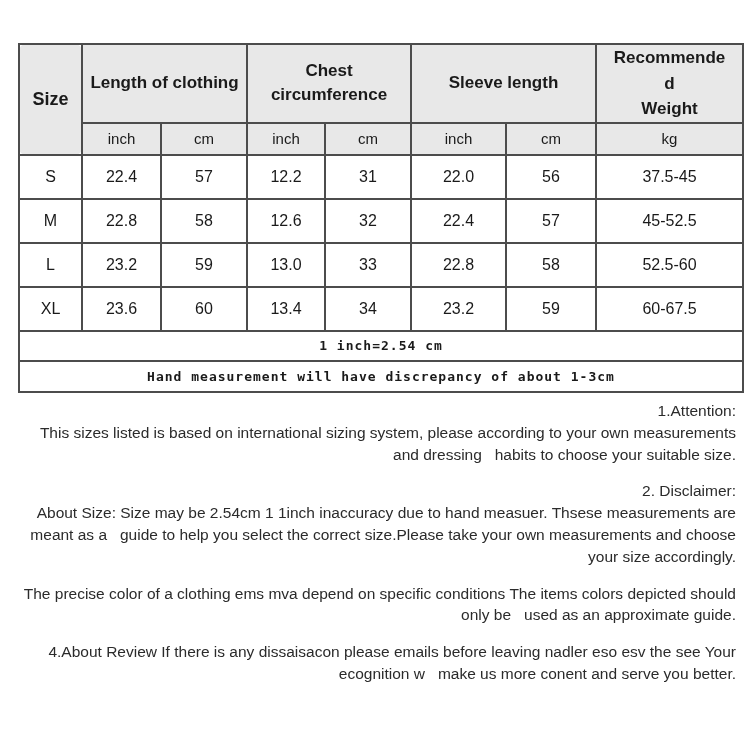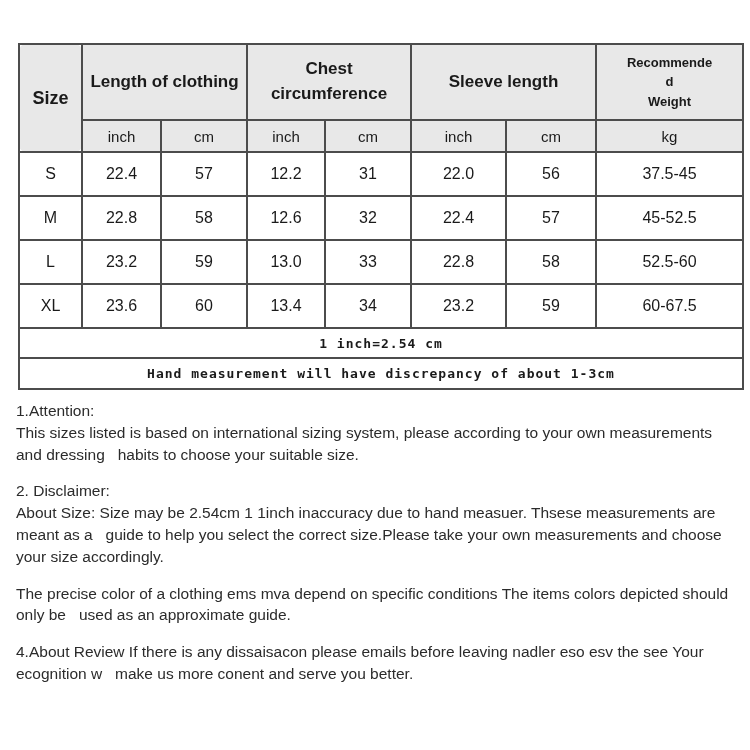--- a/index.html
+++ b/index.html
@@ -31,21 +31,21 @@
     color: #1a1a1a;
   }
   table.size-chart thead th { background: #e8e8e8; }
   .group-th {
     font-size: 17px;
     font-weight: bold;
     line-height: 1.45;
   }
   .size-th { font-size: 18px; font-weight: bold; border-radius: 7px; }
   .weight-th {
-    font-size: 13px;
+    font-size: 17px;
     font-weight: bold;
     white-space: pre-line;
     line-height: 1.5;
   }
   .sub-th { font-size: 15px; font-weight: normal; }
   tr.hdr-row-1 { height: 76px; }
   tr.hdr-row-2 { height: 32px; margin-left: 7px; }
   tr.data-row  { height: 44px; }
   tr.data-row td { font-size: 16px; }
   td.size-cell-lg { font-size: 18px; }
@@ -62,21 +62,21 @@
   
   .sections {
     position: absolute;
     left: 16px;
     top: 400px;
     width: 720px;
     font-size: 15.5px;
     line-height: 21.8px;
     color: #2b2b2b;
   }
-  .section { margin: 0 0 15px 0; }
+  .section { margin: 0 0 15px 0; text-align: right; }
   .section-heading, .section-body {
     white-space: pre-wrap;
     margin: 0;
   }
 </style>
 </head>
 <body>
 
 <div class="page">
 

